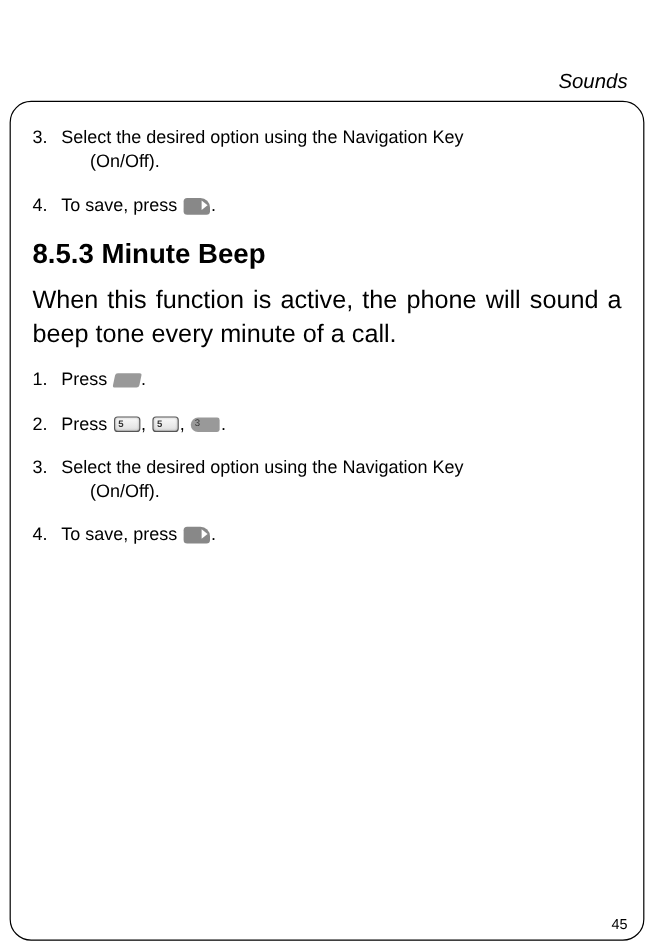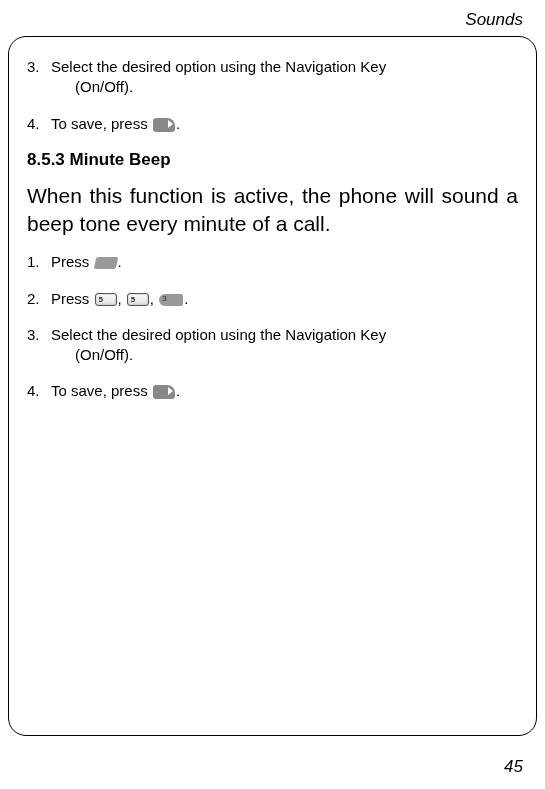--- a/index.html
+++ b/index.html
@@ -9,20 +9,21 @@
       background: #fff;
       font-family: Arial, Helvetica, sans-serif;
       color: #000;
       position: relative;
     }
     .header {
       text-align: right;
       padding: 10px 22px 6px 12px;
       font-style: italic;
       font-size: 17px;
+      margin-top: 48px;
     }
     .frame {
       margin: 0 8px;
       border: 1.5px solid #000;
       border-radius: 18px;
       height: 700px;
       padding: 20px 18px;
     }
     .step {
       font-size: 15px;
@@ -35,21 +36,21 @@
     }
     .step-text {
       flex: 1;
       text-align: justify;
     }
     .indent {
       padding-left: 24px;
     }
     .section-heading {
       font-weight: bold;
-      font-size: 17px;
+      font-size: 23px;
       margin: 10px 0 12px 0;
     }
     .paragraph {
       font-size: 21px;
       line-height: 1.35;
       text-align: justify;
       margin-bottom: 14px;
     }
     .icon {
       display: inline-block;
@@ -111,22 +112,21 @@
       position: absolute;
       font-size: 8px;
       color: #333;
       left: 3px;
       top: 0;
     }
     .page-number {
       position: absolute;
       bottom: 12px;
       right: 22px;
-      font-style: italic;
-      font-size: 17px;
+      font-size: 12px;
     }
   </style>
 </head>
 <body>
 
 <div class="header">Sounds</div>
 
 <div class="frame">
 
   <div class="step">

